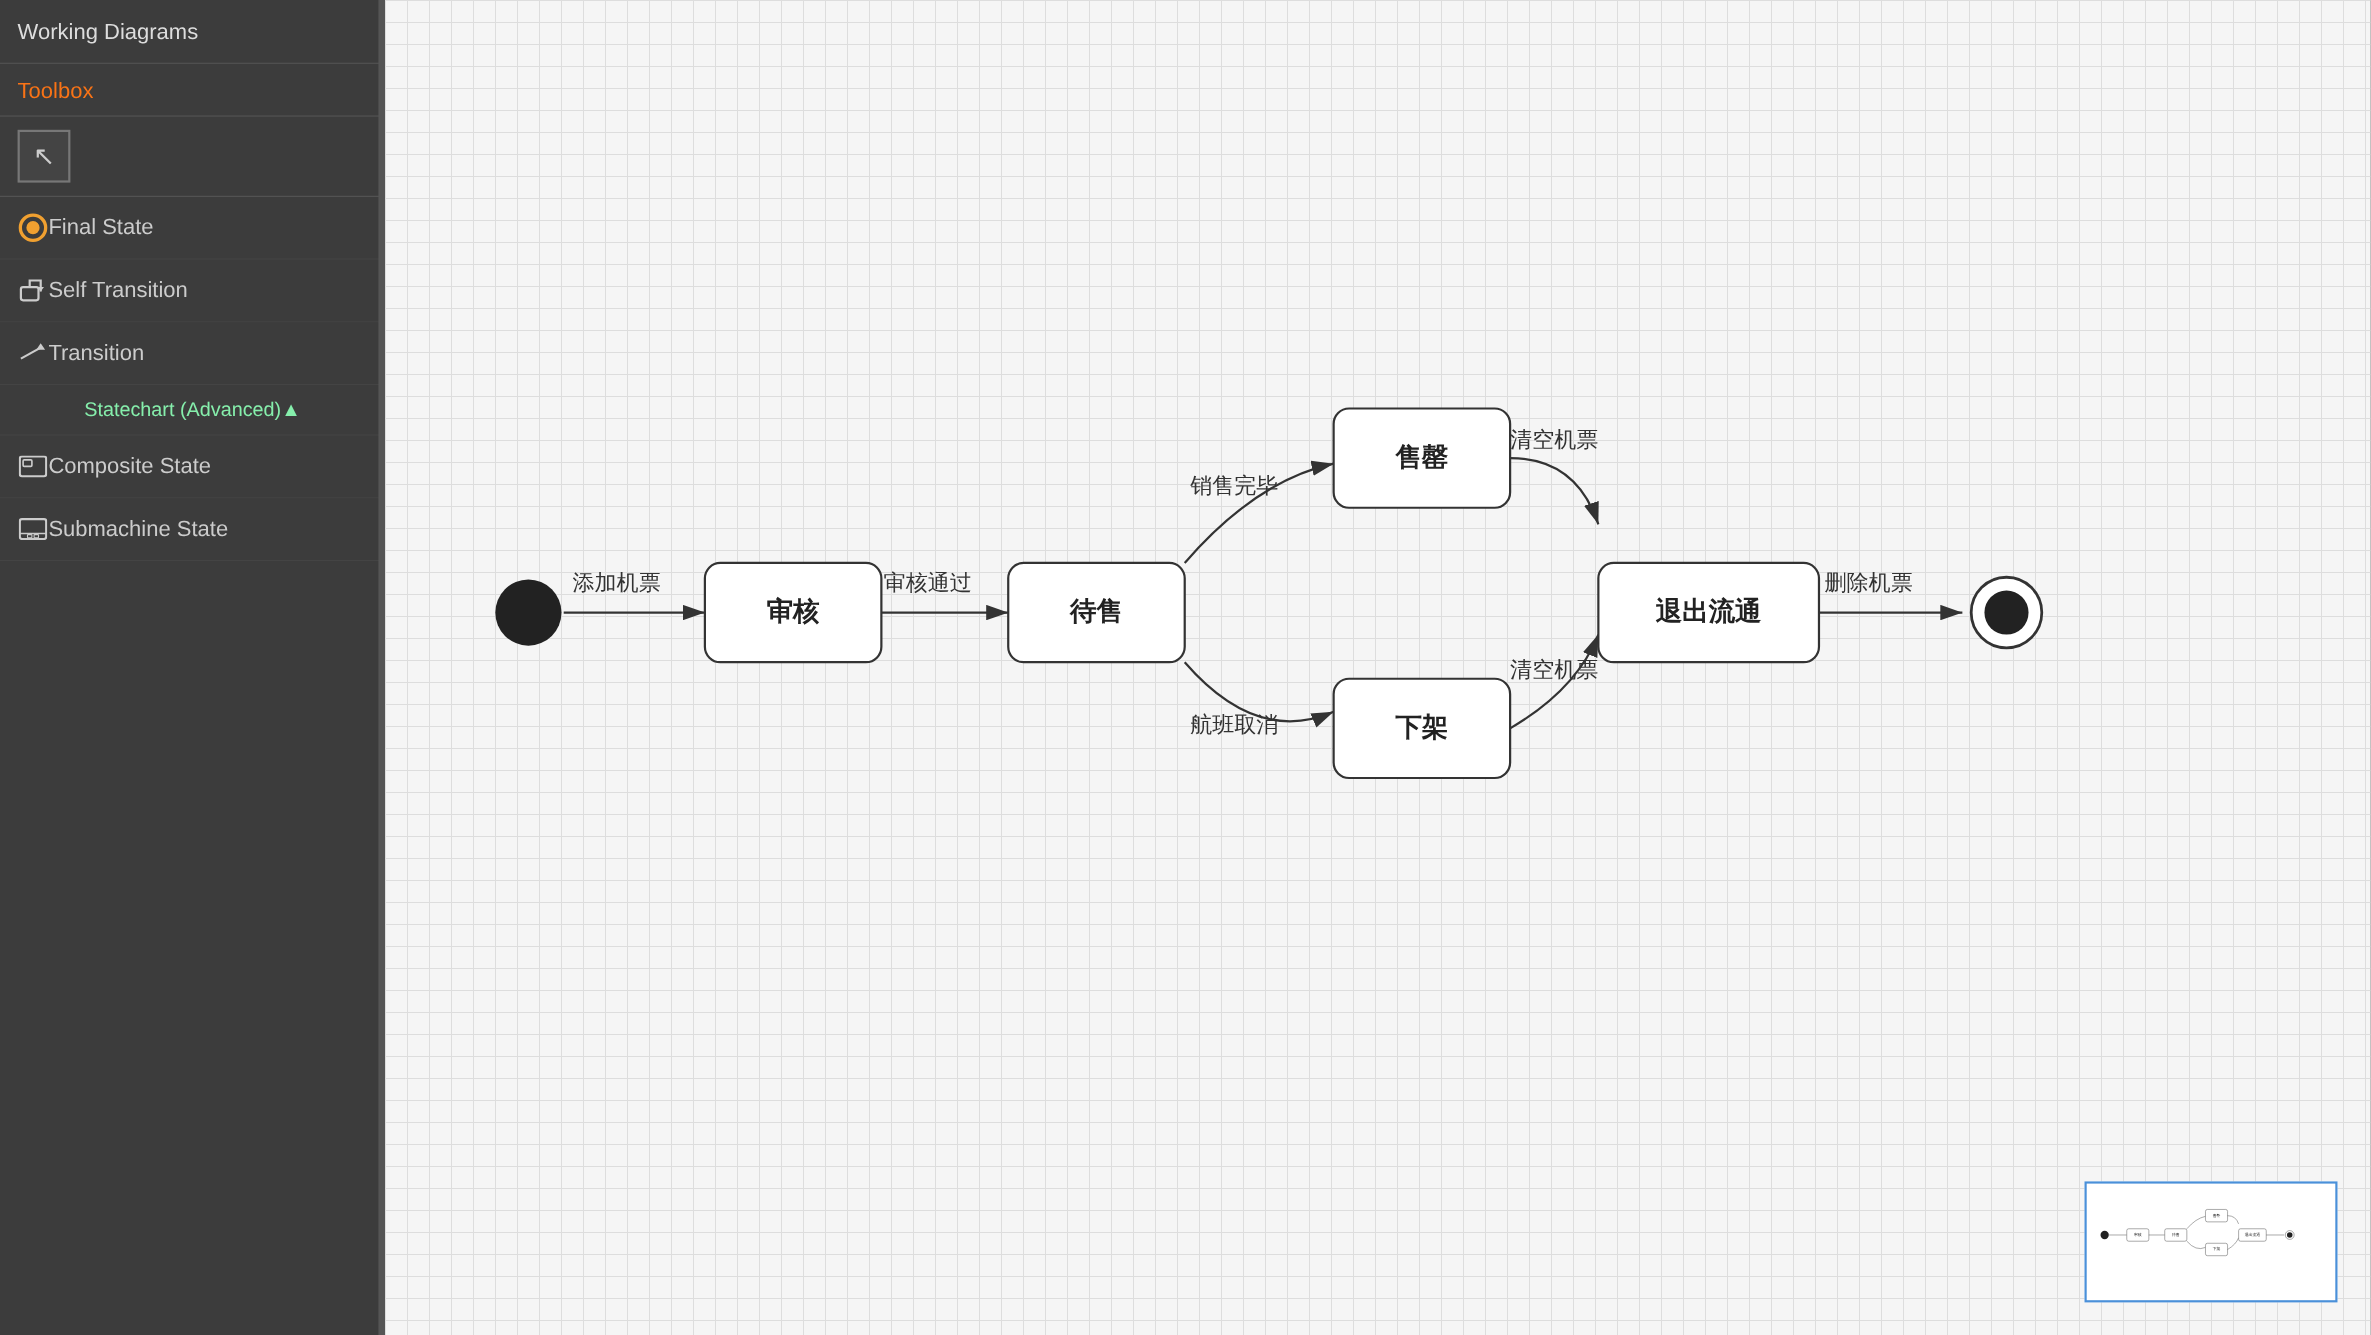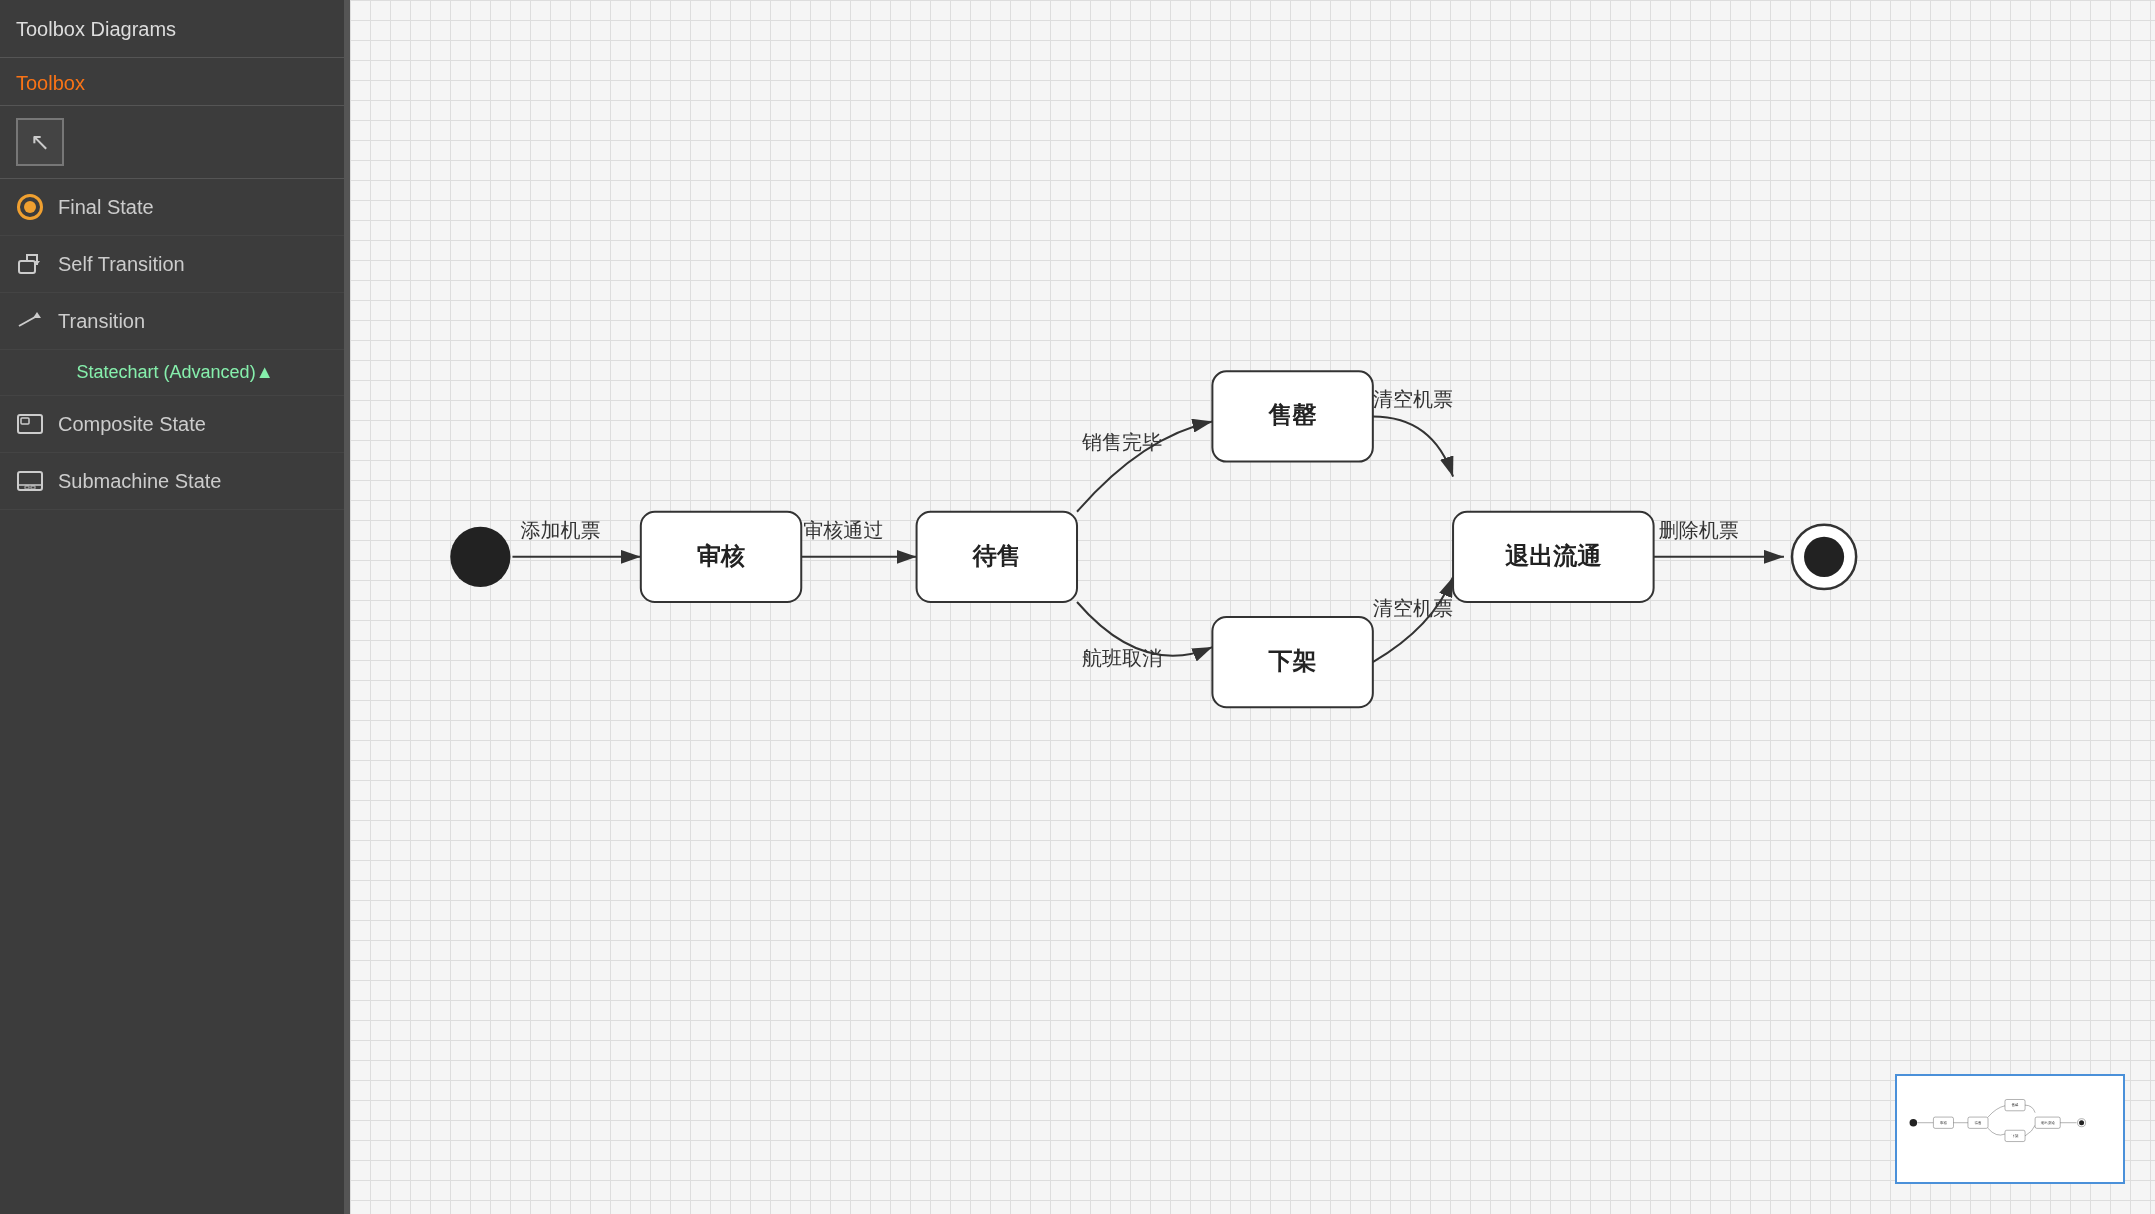--- a/index.html
+++ b/index.html
@@ -61,21 +61,21 @@
       color: #ccc;
     }
 
     .toolbox-item {
       display: flex;
       align-items: center;
       padding: 14px 16px;
       cursor: pointer;
       color: #ccc;
       font-size: 20px;
-      gap: 14px;
+      gap: 0;
       border-bottom: 1px solid #444;
     }
 
     .toolbox-item-icon {
       width: 28px;
       height: 28px;
       display: flex;
       align-items: center;
       justify-content: center;
       flex-shrink: 0;
@@ -187,21 +187,21 @@
     #minimap-svg {
       width: 100%;
       height: 100%;
     }
   </style>
 </head>
 <body>
 
 <div id="sidebar">
   <div id="working-diagrams-header">
-    <span>Toolbox Diagrams</span>
+    <span>Working Diagrams</span>
   </div>
 
   <div id="sidebar-scroll">
     <div id="toolbox-area">
       <div id="toolbox-header">
         <span>Toolbox</span>
       </div>
 
       <div id="cursor-tool-container">
         <div class="cursor-box">

